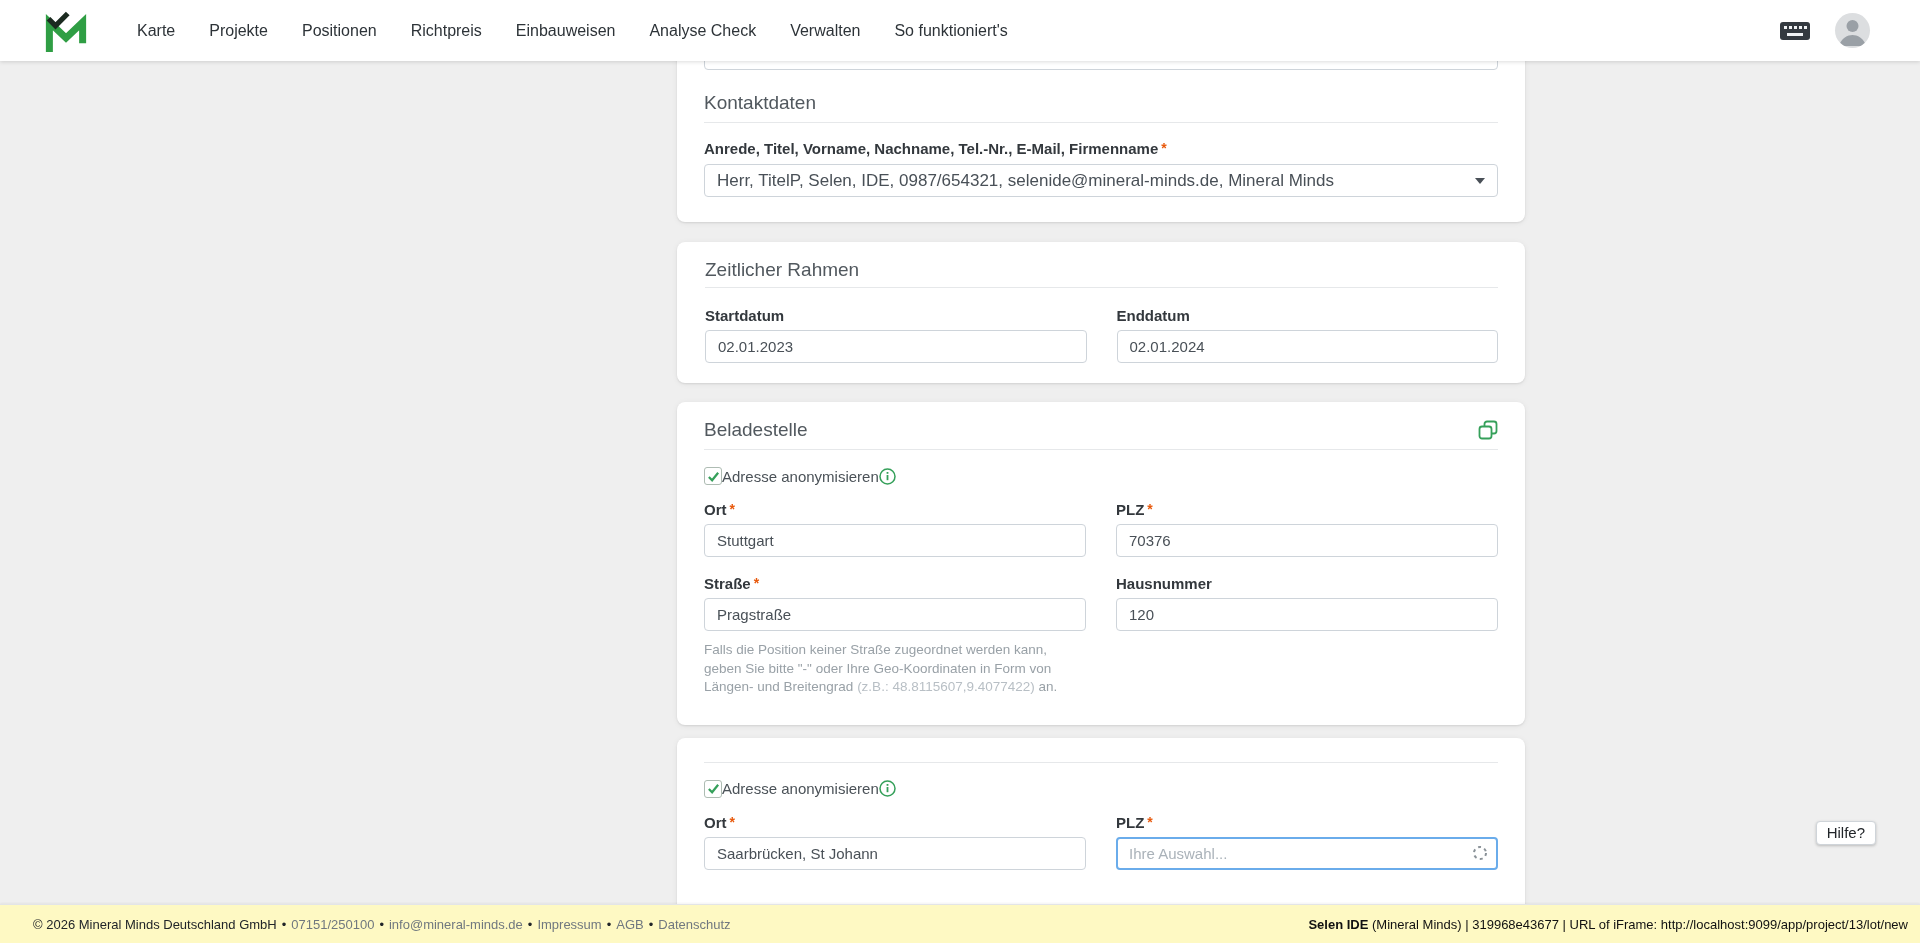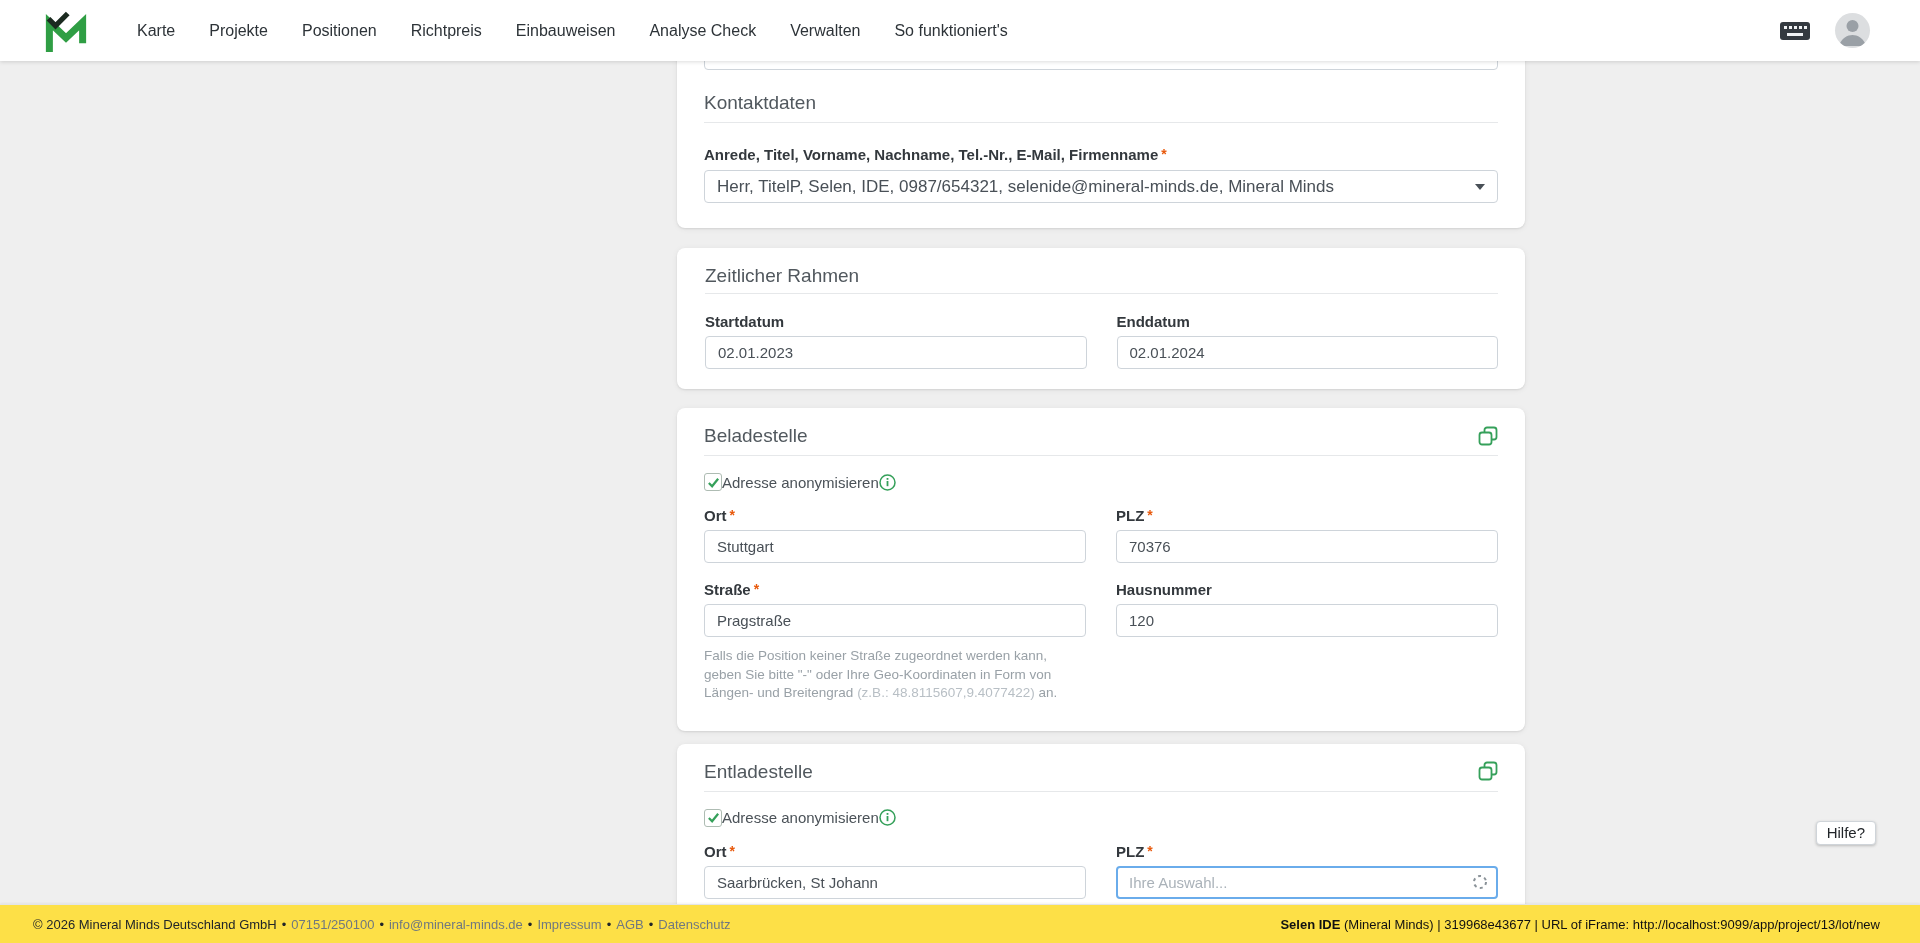--- a/index.html
+++ b/index.html
@@ -61,21 +61,21 @@
   .t-input.focused { border:2px solid #6aaceb; padding:0 11px; }
 
   .select-box {
     height:33px; box-sizing:border-box; border:1px solid #ced4da; border-radius:4px;
     background:#fff; display:flex; align-items:center; justify-content:space-between;
     padding:0 12px; font-size:17px; color:#495057; cursor:pointer; margin-top:6px;
   }
   .caret { width:0; height:0; border-left:5px solid transparent; border-right:5px solid transparent; border-top:6px solid #495057; }
 
   .grid2 { display:grid; grid-template-columns:1fr 1fr; column-gap:30px; }
-  .mt17 { margin-top:23px; } .mt16 { margin-top:16px; } .mt18 { margin-top:18px; } .mt19 { margin-top:19px; }
+  .mt17 { margin-top:17px; } .mt16 { margin-top:16px; } .mt18 { margin-top:18px; } .mt19 { margin-top:19px; }
 
   .chk-row { display:flex; align-items:center; margin-top:17px; }
   .chkbox {
     width:16px; height:16px; border:1px solid #aebcb3; border-radius:3px; background:#fff;
     display:flex; align-items:center; justify-content:center; cursor:pointer; flex:0 0 auto;
   }
   .chk-label { font-size:15px; color:#4b5258; }
   .info-icon { width:17px; height:17px; cursor:pointer; flex:0 0 auto; }
 
   .hint { margin-top:10px; font-size:13.5px; line-height:1.38; color:#99a1a7; max-width:384px; }
@@ -89,24 +89,24 @@
   
   .help-btn {
     position:absolute; right:44px; top:821px; z-index:30;
     background:#fff; border:1px solid #cfd4d9; border-radius:4px;
     padding:2px 10px 3px; font-size:15px; color:#212529;
     box-shadow:0 1px 3px rgba(0,0,0,.22); cursor:pointer;
   }
 
   
   .footer {
-    position:absolute; left:0; right:0; bottom:0; height:39px; background:#fde047; z-index:20;
+    position:absolute; left:0; right:0; bottom:0; height:39px; background:#fef9c3; z-index:20;
     border-top:1px solid #e3e5e7; box-shadow:0 -1px 2px rgba(0,0,0,.05);
     display:flex; align-items:center; justify-content:space-between;
-    padding:0 40px 0 33px; box-sizing:border-box; font-size:13px; white-space:nowrap;
+    padding:0 12px 0 33px; box-sizing:border-box; font-size:13px; white-space:nowrap;
   }
   .f-left { display:flex; align-items:center; gap:5px; color:#212529; }
   .flink { color:#70787f; cursor:pointer; }
   .sep { color:#212529; }
   .f-right { color:#111; }
   .f-right .bold { font-weight:700; }
 </style>
 </head>
 <body>
 
@@ -236,29 +236,20 @@
         <label class="f-label">Hausnummer</label>
         <input class="t-input" value="120" style="">
       </div>
     </div>
     <div class="hint">
       <span>Falls die Position keiner Straße zugeordnet werden kann, geben Sie bitte "-" oder Ihre Geo-Koordinaten in Form von Längen- und Breitengrad </span><span class="lite">(z.B.: 48.8115607,9.4077422)</span><span> an.</span>
     </div>
   </section>
 
   <section class="card card-entlade">
-    <div class="title-row">
-      <div class="card-title">Entladestelle</div>
-      <div class="copy-btn">
-        <svg viewBox="0 0 20 20" width="20" height="20">
-          <rect x="6.5" y="1.5" width="12" height="12" rx="2.5" fill="none" stroke="#35a05a" stroke-width="1.8"></rect>
-          <rect x="1.5" y="6.5" width="12" height="12" rx="2.5" fill="#fff" stroke="#35a05a" stroke-width="1.8"></rect>
-        </svg>
-      </div>
-    </div>
     <hr>
     <div class="chk-row">
       <div class="chkbox">
         <svg viewBox="0 0 14 14" width="13" height="13">
           <polyline points="2,7.5 5.5,11 12,3" fill="none" stroke="#35a05a" stroke-width="2.4"></polyline>
         </svg>
       </div>
       <span class="chk-label">Adresse anonymisieren</span>
       <span class="info-icon">
         <svg viewBox="0 0 17 17" width="17" height="17">

